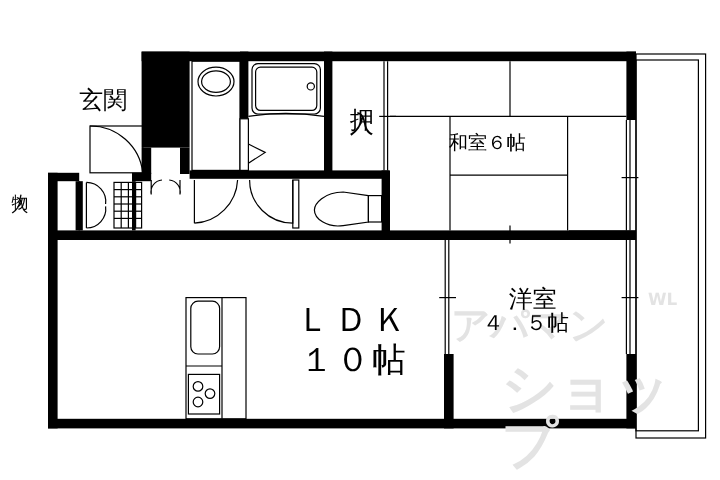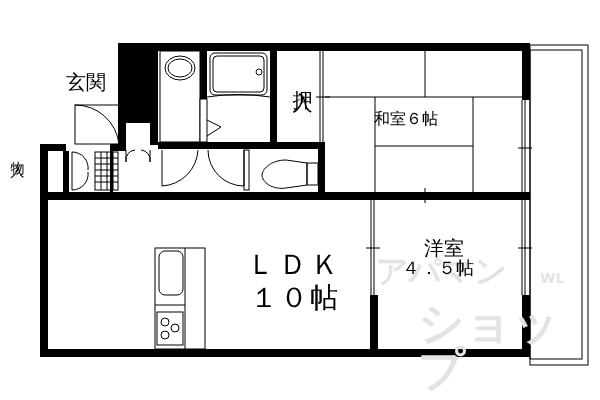--- a/index.html
+++ b/index.html
@@ -1,18 +1,18 @@
 <!DOCTYPE html>
 <html><head>
 <meta charset="utf-8">
 <style>
   html, body { margin:0; padding:0; background:#ffffff; }
   body { width:600px; height:400px; position:relative; overflow:hidden; font-family:"DejaVu Sans", sans-serif; }
   svg { position:absolute; left:0; top:0; }
-  .lbl { position:absolute; color:#000; font-family:Liberation Mono, monospace; white-space:nowrap; line-height:1; }
+  .lbl { position:absolute; color:#000; font-family:Liberation Sans, sans-serif; white-space:nowrap; line-height:1; }
   .vert { writing-mode:vertical-rl; letter-spacing:2px; }
   .wm { position:absolute; color:#e3e3e3; font-weight:bold; font-family:"DejaVu Sans", sans-serif; line-height:1; }
 </style>
 </head>
 <body>
 
 <svg width="600" height="400" viewBox="0 0 600 400">
   <g fill="#000">
 
     <rect x="118" y="43" width="412" height="8"></rect>
@@ -123,21 +123,21 @@
     <line x1="155" y1="305" x2="185" y2="305"></line>
     <rect x="157" y="312" width="26" height="33"></rect>
     <circle cx="165" cy="322" r="4"></circle>
     <circle cx="175" cy="328" r="4"></circle>
     <circle cx="165" cy="335" r="4"></circle>
   </g>
 </svg>
 
 <div class="wm" style="left:376px;top:255px;font-size:32px;">アパマン</div>
 <div class="wm" style="left:418px;top:300px;font-size:46px;">ショップ</div>
-<div class="wm" style="left:540px;top:271px;font-size:14px;">WL</div>
+<div class="wm" style="left:540px;top:243px;font-size:14px;">WL</div>
 
 <div class="lbl" style="left:66px;top:74px;font-size:20px;">玄関</div>
 <div class="lbl vert" style="left:10px;top:150px;font-size:14px;">物入</div>
 <div class="lbl vert" style="left:291px;top:74px;font-size:20px;">押入</div>
 <div class="lbl" style="left:374px;top:112px;font-size:16px;">和室６帖</div>
 <div class="lbl" style="left:247px;top:253px;font-size:28px;letter-spacing:4px;">ＬＤＫ</div>
 <div class="lbl" style="left:250px;top:286px;font-size:28px;letter-spacing:2px;">１０帖</div>
 <div class="lbl" style="left:424px;top:240px;font-size:20px;">洋室</div>
 <div class="lbl" style="left:402px;top:260px;font-size:18px;">４．５帖</div>
 

